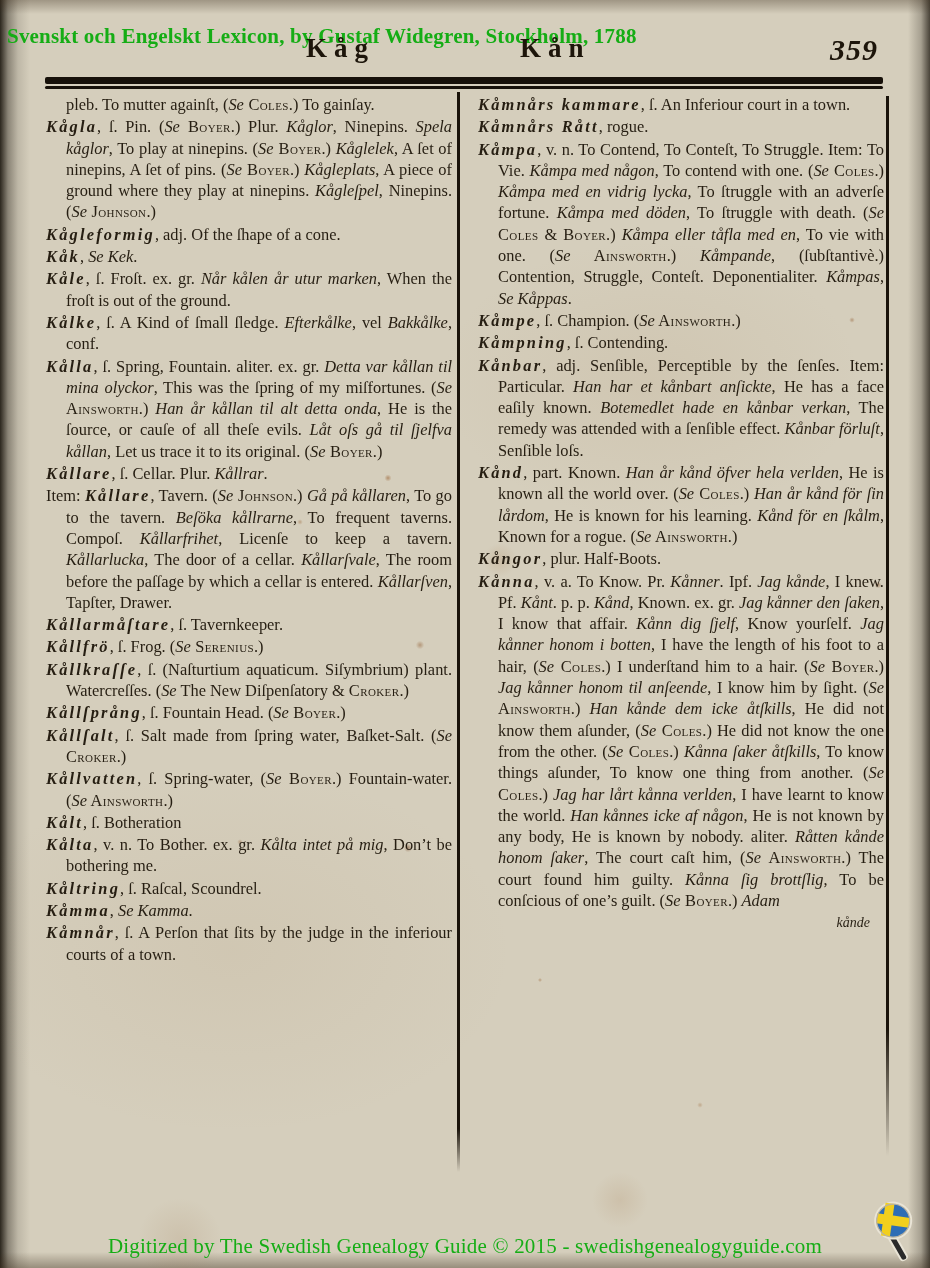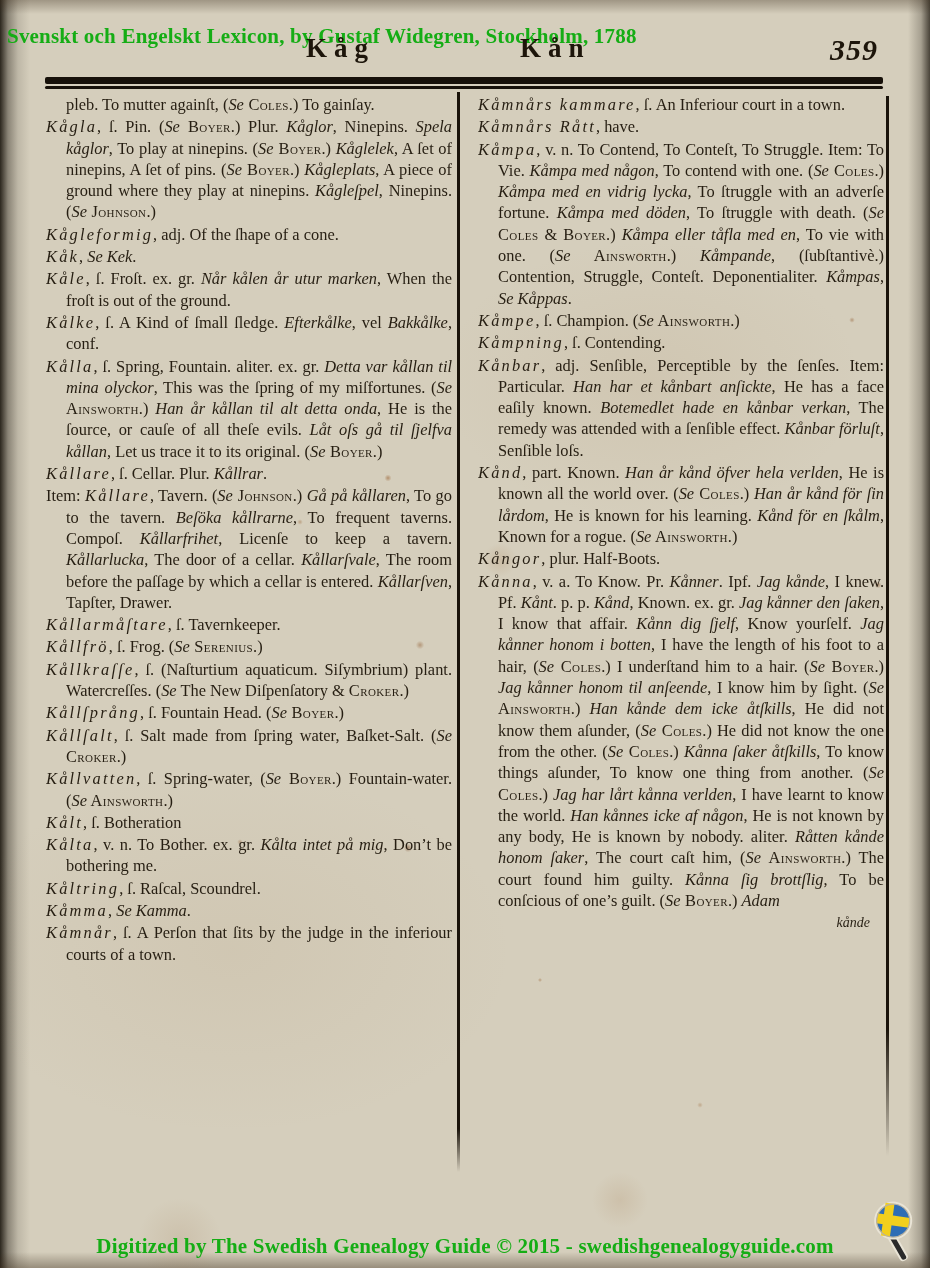--- a/index.html
+++ b/index.html
@@ -52,27 +52,27 @@
   .col{width:406px;overflow:hidden;}
   .col.right{margin-left:26px;width:406px;}
   .col-divider{position:absolute;left:411px;top:-2px;width:3px;height:1080px;background:linear-gradient(180deg,#1a130a 0,#1a130a 96%,rgba(26,19,10,0) 100%);}
   .right-edge-line{position:absolute;left:840px;top:2px;width:3px;height:1060px;background:linear-gradient(180deg,#1a130a 0,#1a130a 88%,rgba(26,19,10,0) 100%);}
   .entry{
     font-size:16.4px;line-height:21.3px;text-align:justify;
     padding-left:20px;text-indent:-20px;margin-bottom:1px;
     color:var(--ink);
   }
   .entry.cont{padding-left:0;text-indent:20px;}
-  .entry .hw{font-style:italic;font-weight:400;letter-spacing:2.2px;}
+  .entry .hw{font-style:italic;font-weight:700;letter-spacing:2.2px;}
   .entry .i{font-style:italic;}
   .entry .sc{font-variant:small-caps;letter-spacing:.4px;}
   .catchword{font-size:14px;line-height:21.3px;font-style:italic;text-align:right;padding-right:14px;}
   .banner-bottom{
     position:absolute;left:0;bottom:9px;width:100%;text-align:center;
-    font-weight:bold;font-size:21px;color:var(--banner-green);letter-spacing:.2px;
+    font-weight:normal;font-size:21px;color:var(--banner-green);letter-spacing:.2px;
   }
   .flag-magnifier{position:absolute;right:6px;bottom:4px;width:56px;height:64px;}
 </style>
 </head>
 <body>
 
 <div class="page">
 
   <div class="banner-top">Svenskt och Engelskt Lexicon, by Gustaf Widegren, Stockholm, 1788</div>
 
@@ -105,21 +105,21 @@
         <p class="entry"><span class="hw">Kållſalt</span><span>, ſ. Salt made from ſpring water, Baſket-Salt. (</span><span class="i">Se</span><span class="sc"> Croker</span><span>.)</span></p>
         <p class="entry"><span class="hw">Kållvatten</span><span>, ſ. Spring-water, (</span><span class="i">Se</span><span class="sc"> Boyer</span><span>.) Fountain-water. (</span><span class="i">Se</span><span class="sc"> Ainsworth</span><span>.)</span></p>
         <p class="entry"><span class="hw">Kålt</span><span>, ſ. Botheration</span></p>
         <p class="entry"><span class="hw">Kålta</span><span>, v. n. To Bother. ex. gr. </span><span class="i">Kålta intet på mig</span><span>, Don’t be bothering me.</span></p>
         <p class="entry"><span class="hw">Kåltring</span><span>, ſ. Raſcal, Scoundrel.</span></p>
         <p class="entry"><span class="hw">Kåmma</span><span>, </span><span class="i">Se Kamma</span><span>.</span></p>
         <p class="entry"><span class="hw">Kåmnår</span><span>, ſ. A Perſon that ſits by the judge in the inferiour courts of a town.</span></p>
       </div>
     <div class="col right" id="col-right">
         <p class="entry"><span class="hw">Kåmnårs kammare</span><span>, ſ. An Inferiour court in a town.</span></p>
-        <p class="entry"><span class="hw">Kåmnårs Rått</span><span>, have.</span></p>
+        <p class="entry"><span class="hw">Kåmnårs Rått</span><span>, rogue.</span></p>
         <p class="entry"><span class="hw">Kåmpa</span><span>, v. n. To Contend, To Conteſt, To Struggle. Item: To Vie. </span><span class="i">Kåmpa med någon</span><span>, To contend with one. (</span><span class="i">Se</span><span class="sc"> Coles</span><span>.) </span><span class="i">Kåmpa med en vidrig lycka</span><span>, To ſtruggle with an adverſe fortune. </span><span class="i">Kåmpa med döden</span><span>, To ſtruggle with death. (</span><span class="i">Se</span><span class="sc"> Coles</span><span> &amp; </span><span class="sc">Boyer</span><span>.) </span><span class="i">Kåmpa eller tåfla med en</span><span>, To vie with one. (</span><span class="i">Se</span><span class="sc"> Ainsworth</span><span>.) </span><span class="i">Kåmpande</span><span>, (ſubſtantivè.) Contention, Struggle, Conteſt. Deponentialiter. </span><span class="i">Kåmpas</span><span>, </span><span class="i">Se Kåppas</span><span>.</span></p>
         <p class="entry"><span class="hw">Kåmpe</span><span>, ſ. Champion. (</span><span class="i">Se</span><span class="sc"> Ainsworth</span><span>.)</span></p>
         <p class="entry"><span class="hw">Kåmpning</span><span>, ſ. Contending.</span></p>
         <p class="entry"><span class="hw">Kånbar</span><span>, adj. Senſible, Perceptible by the ſenſes. Item: Particular. </span><span class="i">Han har et kånbart anſickte</span><span>, He has a face eaſily known. </span><span class="i">Botemedlet hade en kånbar verkan</span><span>, The remedy was attended with a ſenſible effect. </span><span class="i">Kånbar förluſt</span><span>, Senſible loſs.</span></p>
         <p class="entry"><span class="hw">Kånd</span><span>, part. Known. </span><span class="i">Han år kånd öfver hela verlden</span><span>, He is known all the world over. (</span><span class="i">Se</span><span class="sc"> Coles</span><span>.) </span><span class="i">Han år kånd för ſin lårdom</span><span>, He is known for his learning. </span><span class="i">Kånd för en ſkålm</span><span>, Known for a rogue. (</span><span class="i">Se</span><span class="sc"> Ainsworth</span><span>.)</span></p>
         <p class="entry"><span class="hw">Kångor</span><span>, plur. Half-Boots.</span></p>
         <p class="entry"><span class="hw">Kånna</span><span>, v. a. To Know. Pr. </span><span class="i">Kånner</span><span>. Ipf. </span><span class="i">Jag kånde</span><span>, I knew. Pf. </span><span class="i">Kånt</span><span>. p. p. </span><span class="i">Kånd</span><span>, Known. ex. gr. </span><span class="i">Jag kånner den ſaken</span><span>, I know that affair. </span><span class="i">Kånn dig ſjelf</span><span>, Know yourſelf. </span><span class="i">Jag kånner honom i botten</span><span>, I have the length of his foot to a hair, (</span><span class="i">Se</span><span class="sc"> Coles</span><span>.) I underſtand him to a hair. (</span><span class="i">Se</span><span class="sc"> Boyer</span><span>.) </span><span class="i">Jag kånner honom til anſeende</span><span>, I know him by ſight. (</span><span class="i">Se</span><span class="sc"> Ainsworth</span><span>.) </span><span class="i">Han kånde dem icke åtſkills</span><span>, He did not know them aſunder, (</span><span class="i">Se</span><span class="sc"> Coles</span><span>.) He did not know the one from the other. (</span><span class="i">Se</span><span class="sc"> Coles</span><span>.) </span><span class="i">Kånna ſaker åtſkills</span><span>, To know things aſunder, To know one thing from another. (</span><span class="i">Se</span><span class="sc"> Coles</span><span>.) </span><span class="i">Jag har lårt kånna verlden</span><span>, I have learnt to know the world. </span><span class="i">Han kånnes icke af någon</span><span>, He is not known by any body, He is known by nobody. aliter. </span><span class="i">Råtten kånde honom ſaker</span><span>, The court caſt him, (</span><span class="i">Se</span><span class="sc"> Ainsworth</span><span>.) The court found him guilty. </span><span class="i">Kånna ſig brottſlig</span><span>, To be conſcious of one’s guilt. (</span><span class="i">Se</span><span class="sc"> Boyer</span><span>.)  </span><span class="i">Adam</span></p>
         <div class="catchword">kånde</div>
       </div>
     <div class="col-divider"></div>

